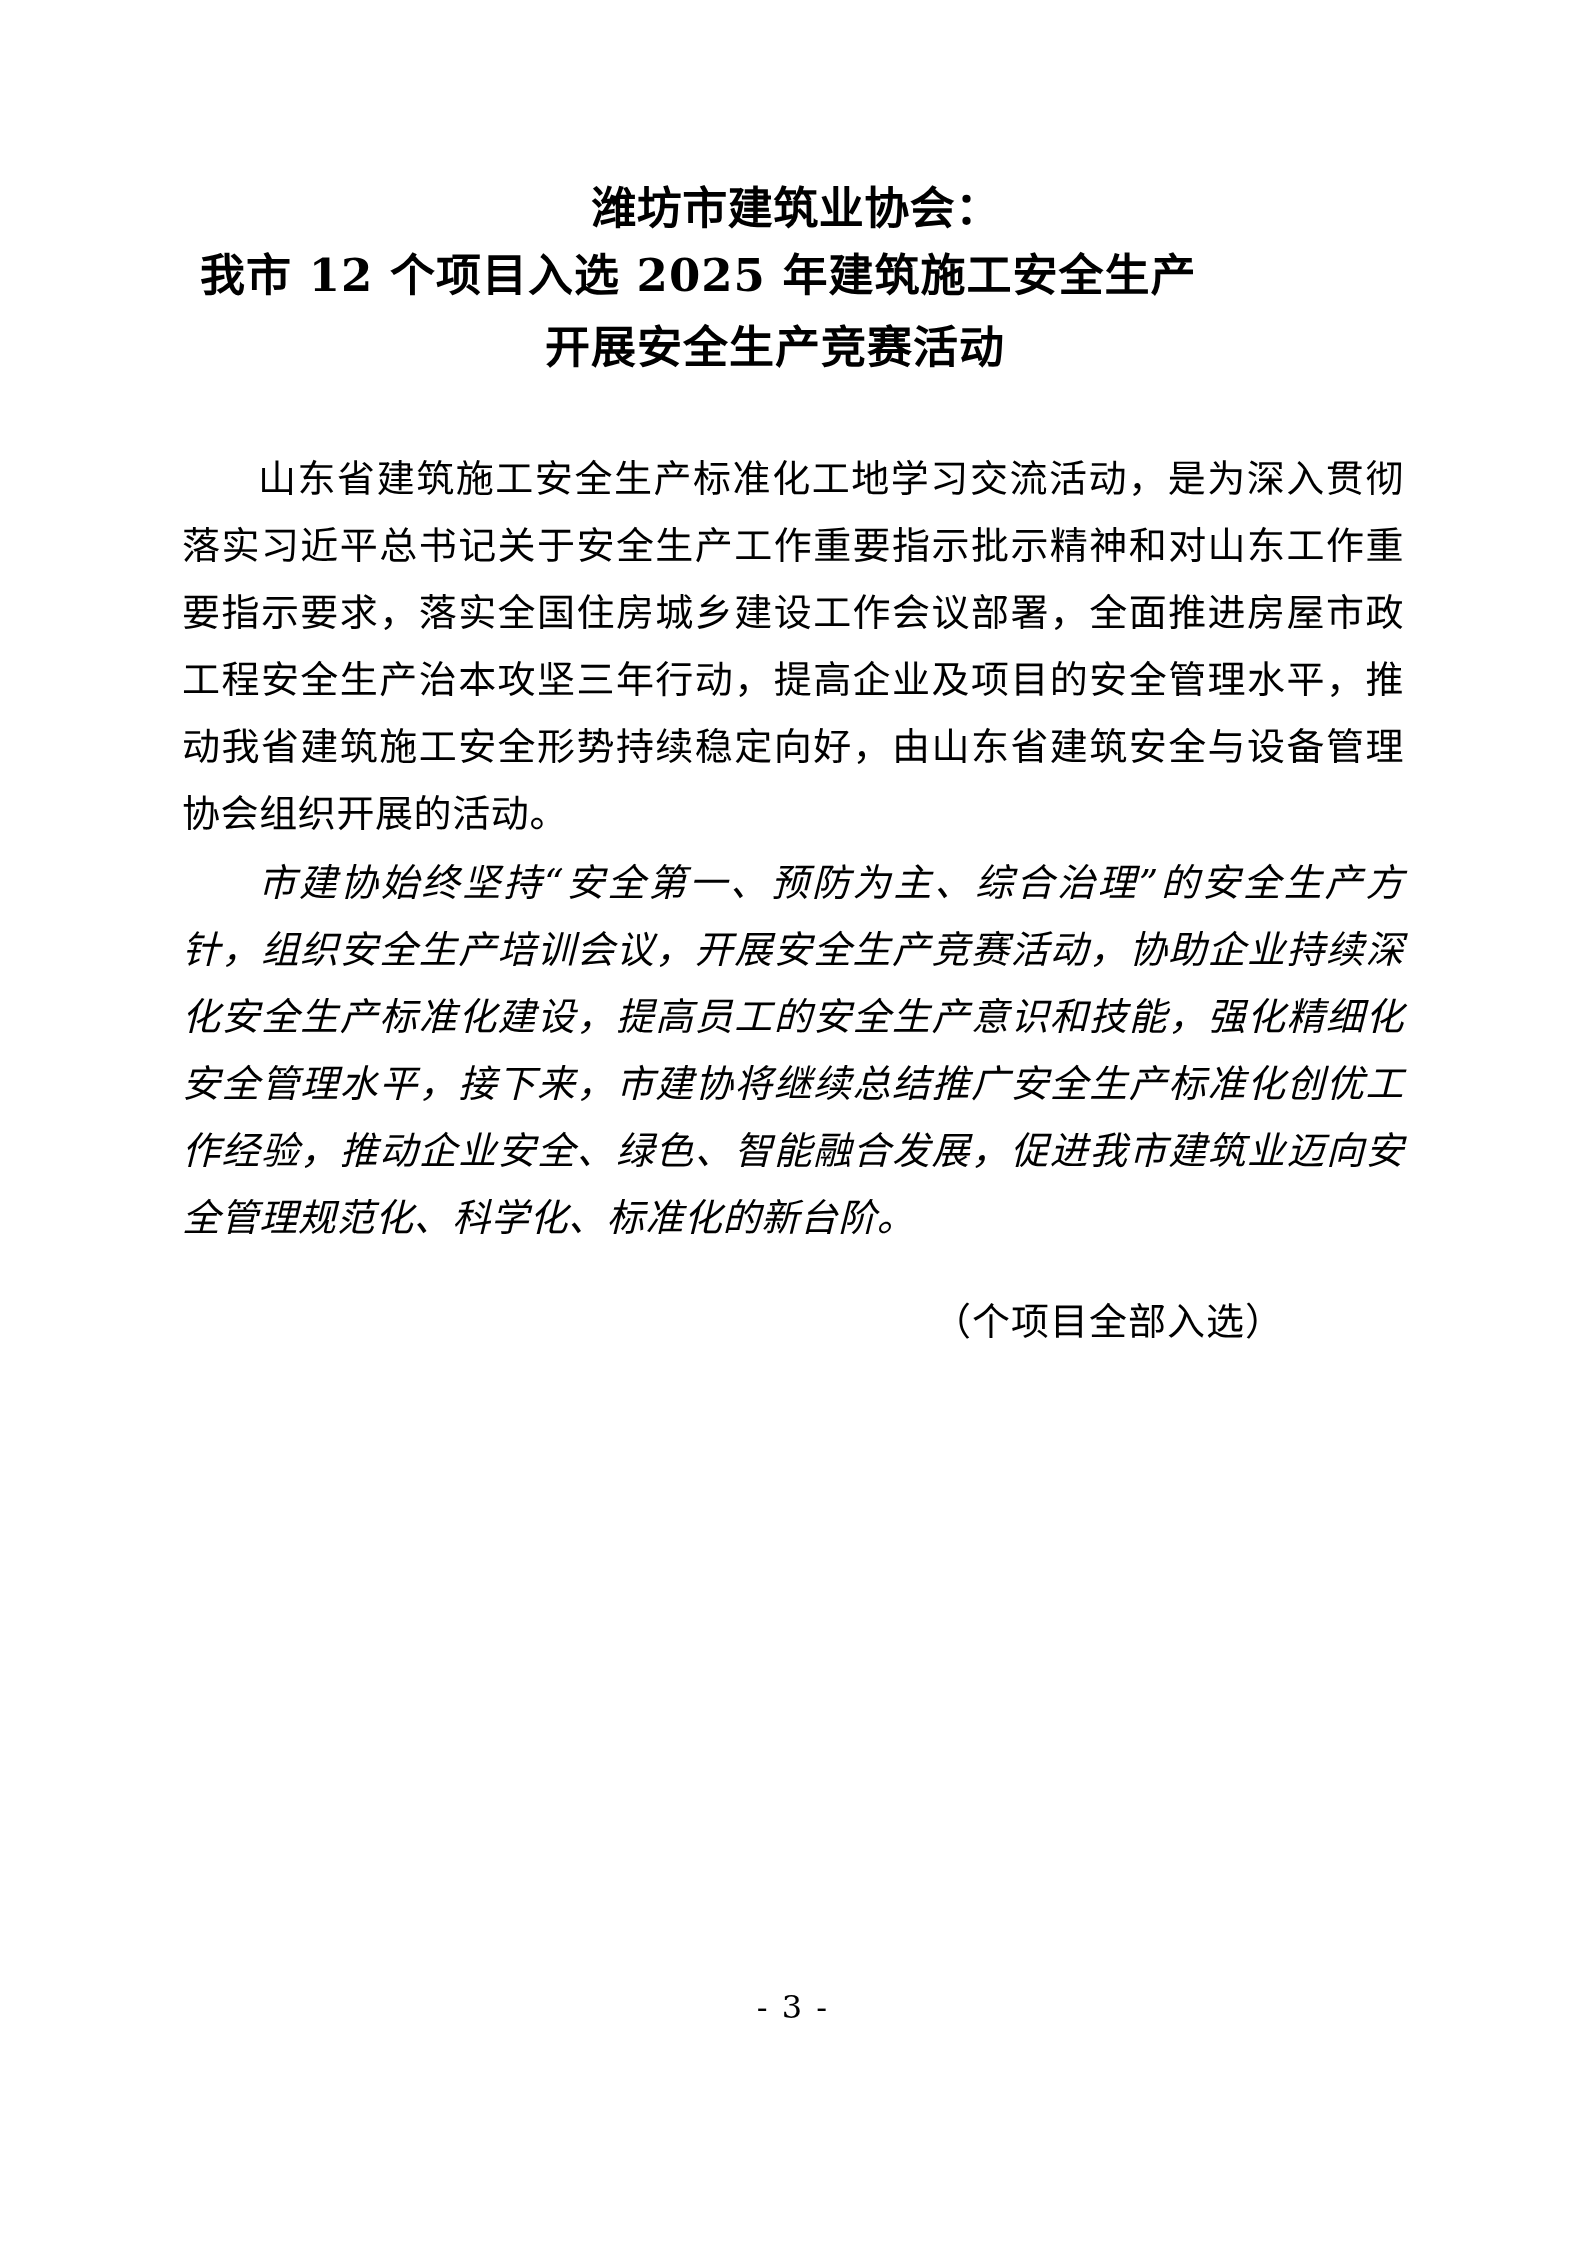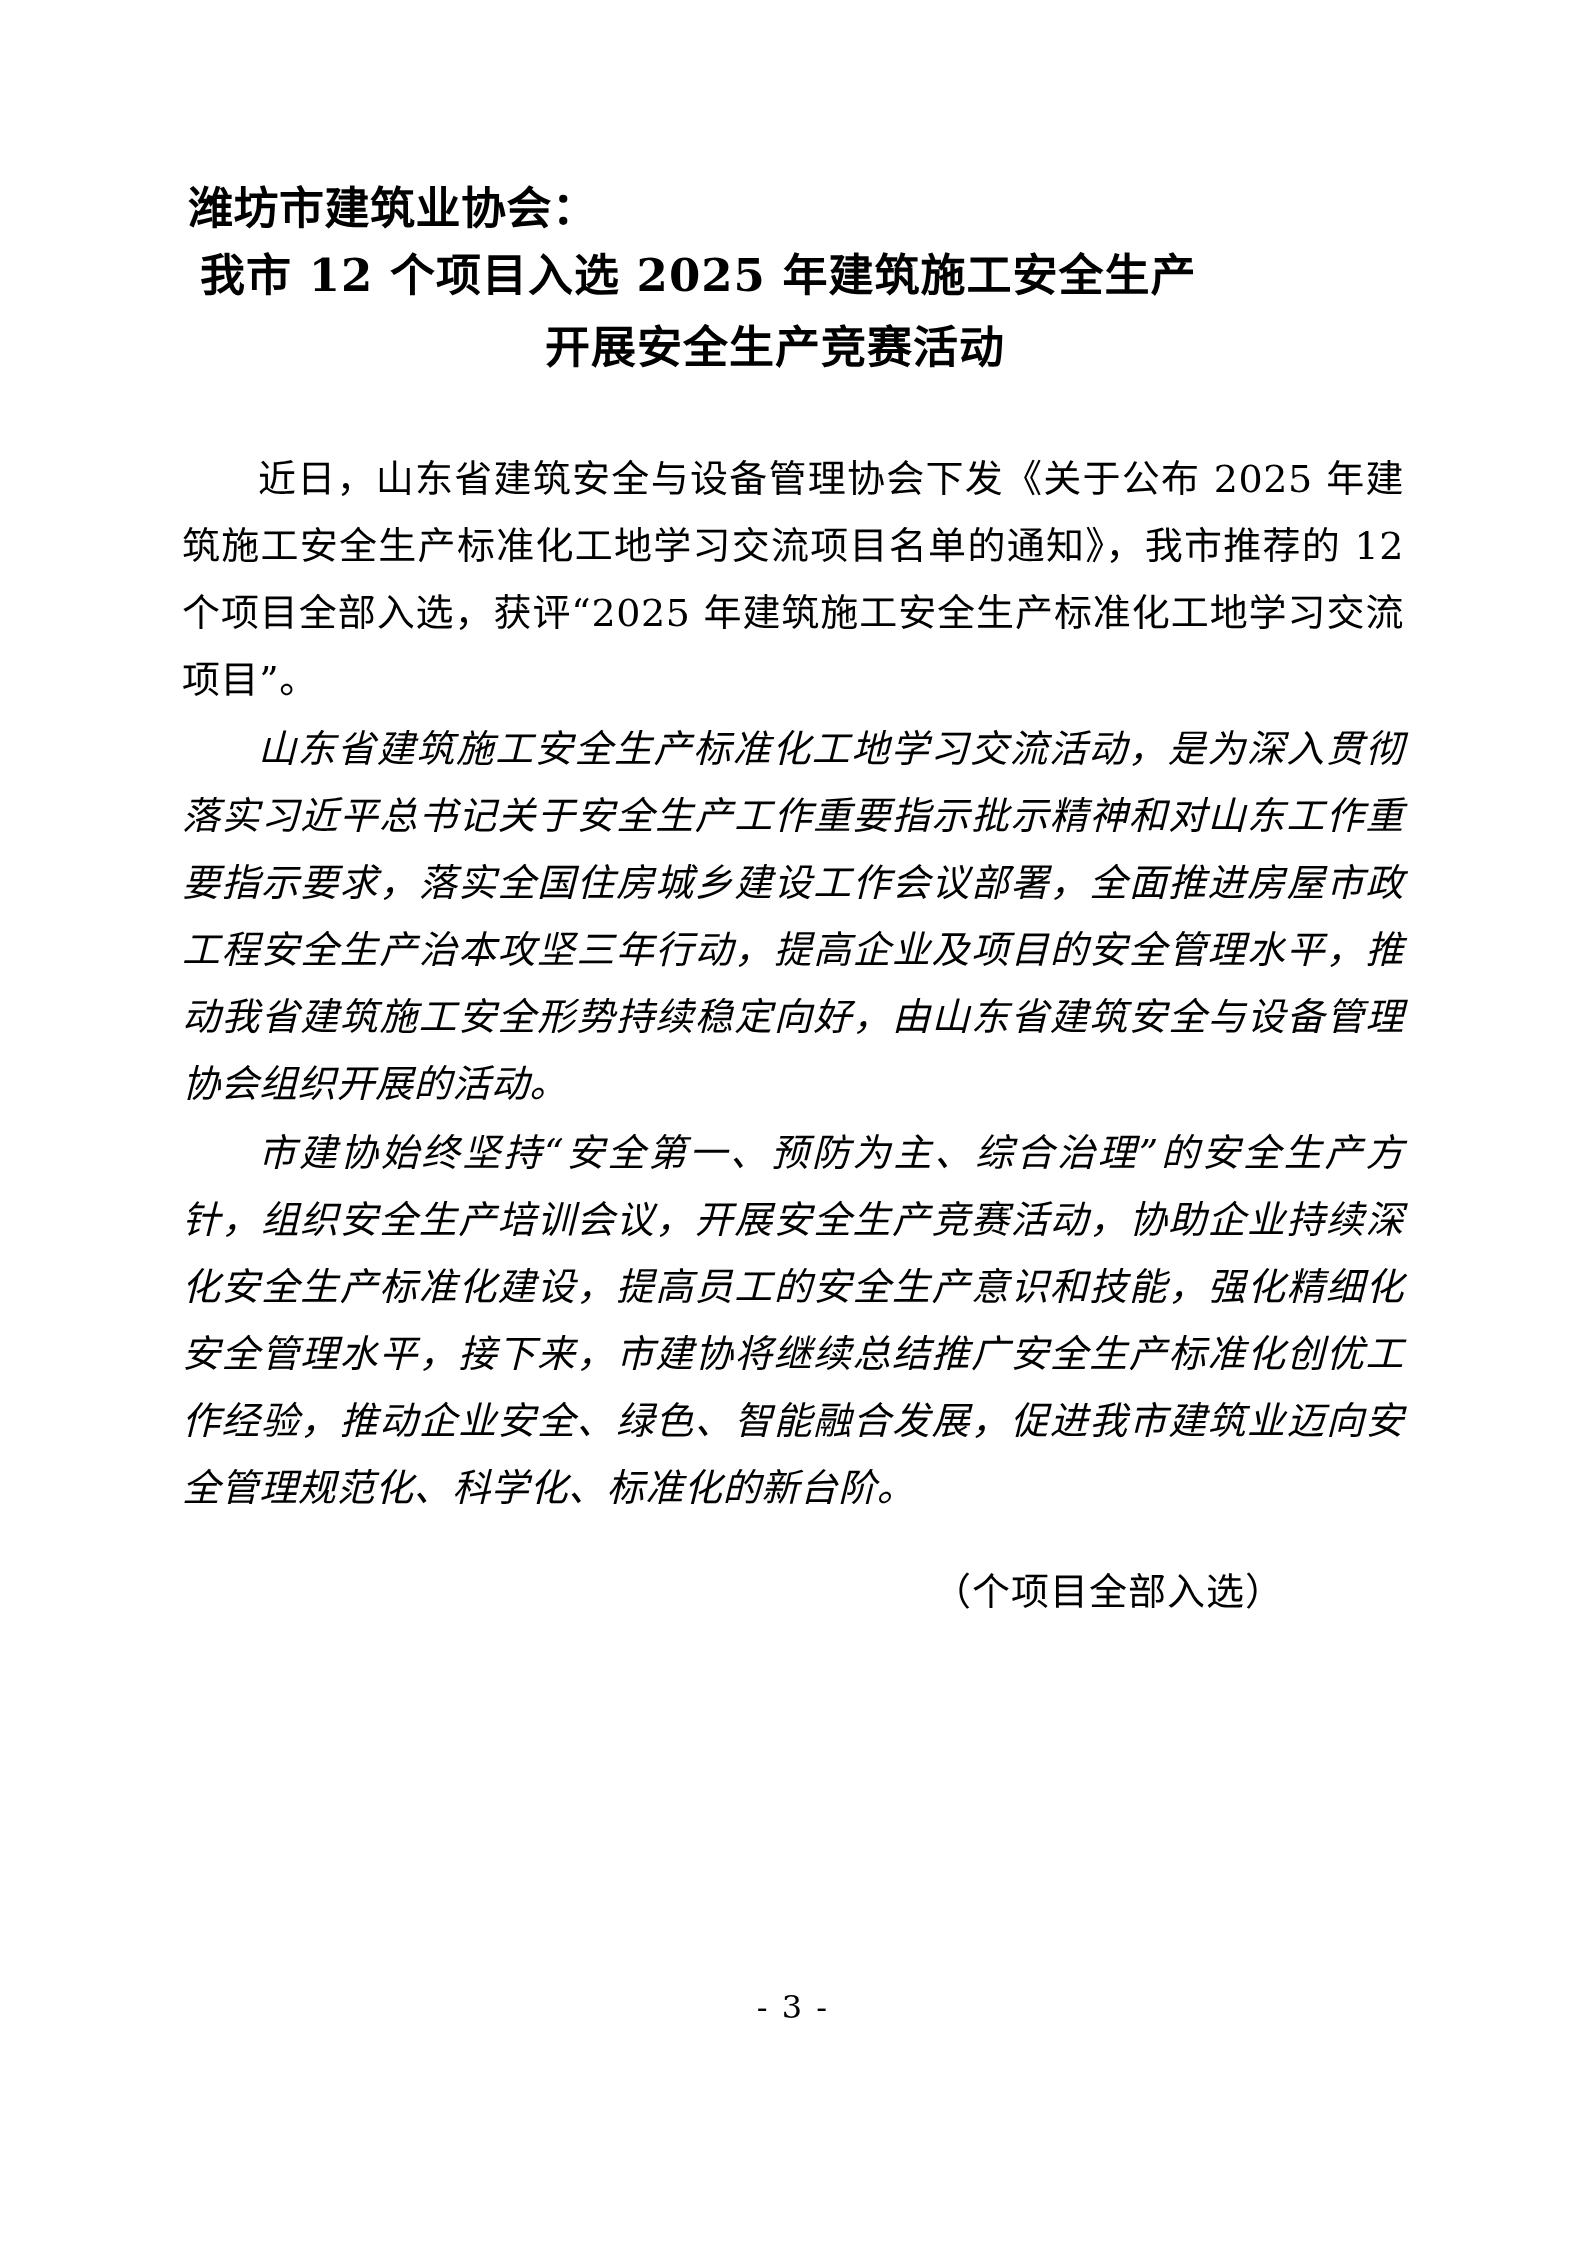--- a/index.html
+++ b/index.html
@@ -37,21 +37,21 @@
   .title-line {
     font-family: "DejaVu Serif", "Liberation Serif", serif;
     font-weight: bold;
     color: #000;
     letter-spacing: 0.5px;
     white-space: nowrap;
   }
   .title-line-1 {
     font-size: 45px;
     line-height: 62px;
-    text-align: left;
+    text-align: center;
     margin-left: 6px;
   }
   .title-line-2 {
     font-size: 45px;
     line-height: 72px;
     text-align: left;
     margin-left: 18px;
     letter-spacing: 1px;
   }
   .title-line-3 {
@@ -105,21 +105,20 @@
 
   <div class="content">
 
     <div class="title-block">
       <div class="title-line title-line-1">潍坊市建筑业协会：</div>
       <div class="title-line title-line-2">我市 12 个项目入选 2025 年建筑施工安全生产</div>
       <div class="title-line title-line-3">开展安全生产竞赛活动</div>
     </div>
 
     <div class="body-block">
-      <p class="para">近日，山东省建筑安全与设备管理协会下发《关于公布 2025 年建筑施工安全生产标准化工地学习交流项目名单的通知》，我市推荐的 12 个项目全部入选，获评“2025 年建筑施工安全生产标准化工地学习交流项目”。</p>
       <p class="para">山东省建筑施工安全生产标准化工地学习交流活动，是为深入贯彻落实习近平总书记关于安全生产工作重要指示批示精神和对山东工作重要指示要求，落实全国住房城乡建设工作会议部署，全面推进房屋市政工程安全生产治本攻坚三年行动，提高企业及项目的安全管理水平，推动我省建筑施工安全形势持续稳定向好，由山东省建筑安全与设备管理协会组织开展的活动。</p>
       <p class="para">市建协始终坚持“安全第一、预防为主、综合治理”的安全生产方针，组织安全生产培训会议，开展安全生产竞赛活动，协助企业持续深化安全生产标准化建设，提高员工的安全生产意识和技能，强化精细化安全管理水平，接下来，市建协将继续总结推广安全生产标准化创优工作经验，推动企业安全、绿色、智能融合发展，促进我市建筑业迈向安全管理规范化、科学化、标准化的新台阶。</p>
     </div>
 
     <div class="signature">（个项目全部入选）</div>
 
   </div>
 
   <div class="page-number">- 3 -</div>
 

